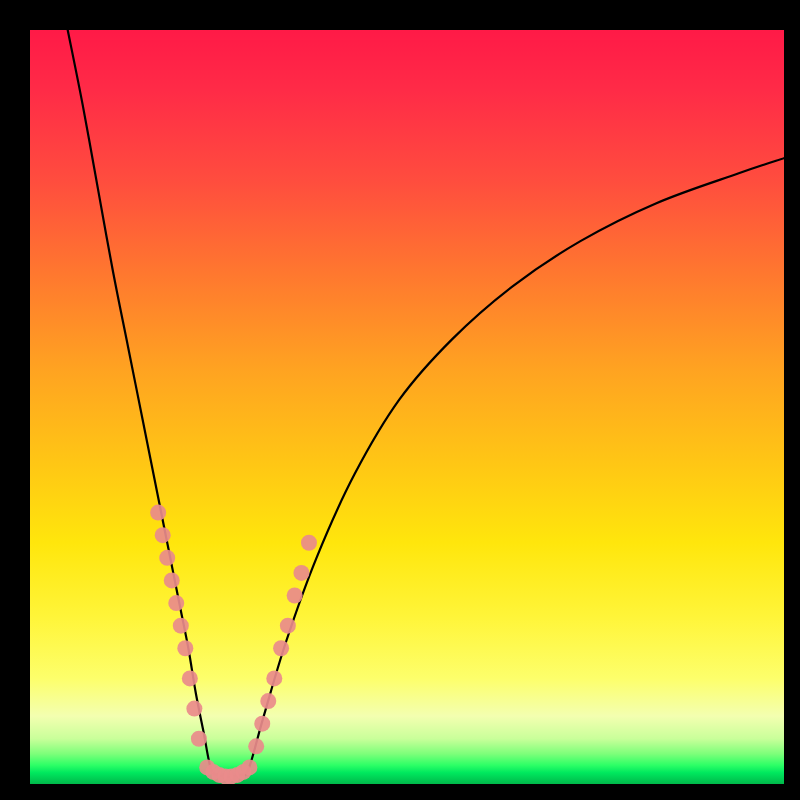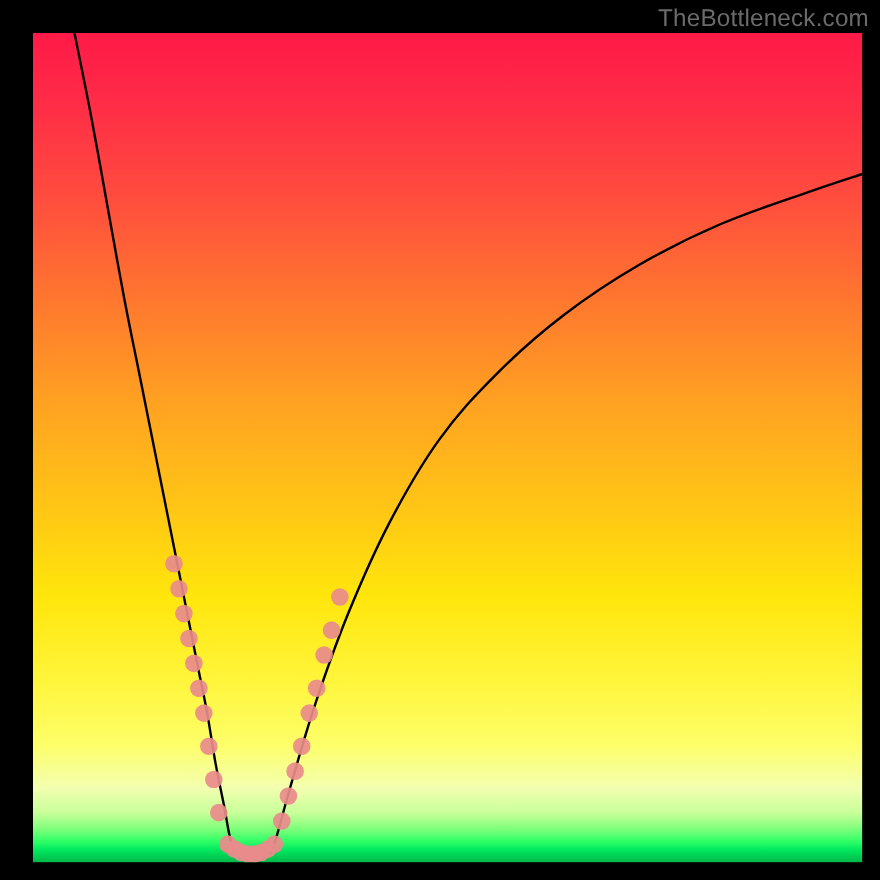--- a/index.html
+++ b/index.html
@@ -62,21 +62,20 @@
     position: absolute;
     inset: 0;
     width: 100%;
     height: 100%;
   }
 </style>
 </head>
 <body>
 
 <div class="stage">
-  <div class="watermark">TheBottleneck.com</div>
   <div class="plot-area">
     <div class="gradient"></div>
     <svg class="curves" viewBox="0 0 754 754" preserveAspectRatio="none">
       <g id="curve-layer">
           <path d="M 37.7 0 C 40.4144 13.571999999999996, 47.351200000000006 46.898799999999994, 52.78000000000001 75.39999999999998 C 58.20880000000001 103.90119999999996, 62.431200000000004 128.48159999999993, 67.86 158.33999999999992 C 73.2888 188.1983999999999, 77.5112 212.77879999999996, 82.94 241.27999999999997 C 88.3688 269.7812, 92.59120000000001 289.536, 98.02000000000001 316.68 C 103.4488 343.824, 107.6712 364.93600000000004, 113.1 392.08000000000004 C 118.52879999999999 419.22400000000005, 124.1084 447.122, 128.18 467.48 C 132.2516 487.838, 133.00560000000002 491.60799999999995, 135.72 505.17999999999995 C 138.43439999999998 518.752, 140.54559999999998 529.308, 143.26 542.88 C 145.9744 556.452, 148.0856 567.0079999999999, 150.8 580.5799999999999 C 153.51440000000002 594.1519999999999, 155.62560000000002 603.3507999999999, 158.34 618.28 C 161.0544 633.2092, 163.16559999999998 648.5908, 165.88 663.52 C 168.5944 678.4492, 170.70560000000003 687.648, 173.42000000000002 701.22 C 176.1344 714.792, 178.2456 731.04824, 180.95999999999998 738.92 C 183.67439999999996 746.79176, 185.7856 743.5948, 188.5 744.952 C 191.2144 746.3092, 193.3256 746.18856, 196.04000000000002 746.46 C 198.75440000000003 746.73144, 200.8656 746.73144, 203.58 746.46 C 206.29440000000002 746.18856, 208.40560000000005 746.3092, 211.12000000000003 744.952 C 213.83440000000002 743.5948, 214.5884 749.5061599999999, 218.66 738.92 C 222.7316 728.33384, 226.954 709.2124, 233.74 686.14 C 240.526 663.0676, 246.85960000000003 639.2412, 256.36 610.74 C 265.8604 582.2388, 274.3052 557.6583999999999, 286.52 527.8 C 298.73479999999995 497.94159999999994, 309.2908 473.3612, 324.21999999999997 444.86 C 339.14919999999995 416.35880000000003, 351.8164 393.8896, 369.46 369.46 C 387.1036 345.0304, 401.88200000000006 329.49800000000005, 422.24000000000007 309.14000000000004 C 442.59800000000007 288.78200000000004, 459.48760000000004 274.00359999999995, 482.56 256.35999999999996 C 505.63239999999996 238.71639999999996, 524.6332 226.0492, 550.42 211.12 C 576.2067999999999 196.1908, 597.3187999999999 185.63479999999996, 625.8199999999999 173.41999999999996 C 654.3212 161.20519999999996, 685.6876 151.40319999999997, 708.76 143.26 C 731.8324 135.1168, 745.8568 130.89440000000005, 754 128.18000000000006" fill="none" stroke="#000000" stroke-width="2.2" stroke-linecap="round"></path>
         </g>
       <g id="dots-layer">
           <circle cx="128.18" cy="482.56" r="8" fill="#e98b8b" fill-opacity="0.92"></circle>
           <circle cx="132.704" cy="505.17999999999995" r="8" fill="#e98b8b" fill-opacity="0.92"></circle>
           <circle cx="137.228" cy="527.8" r="8" fill="#e98b8b" fill-opacity="0.92"></circle>

